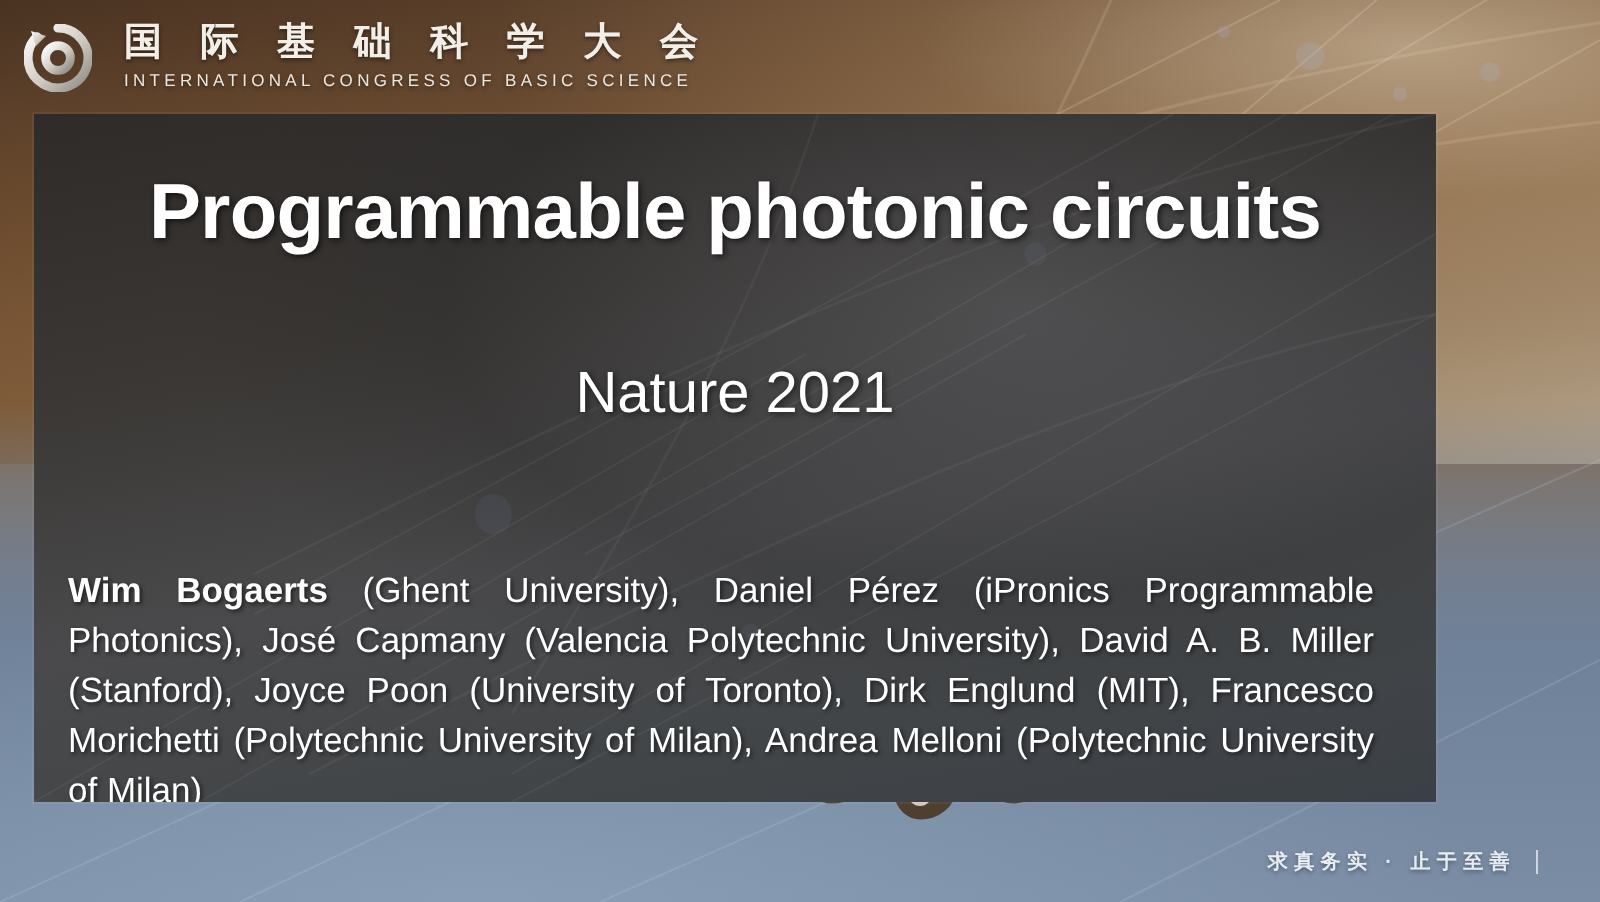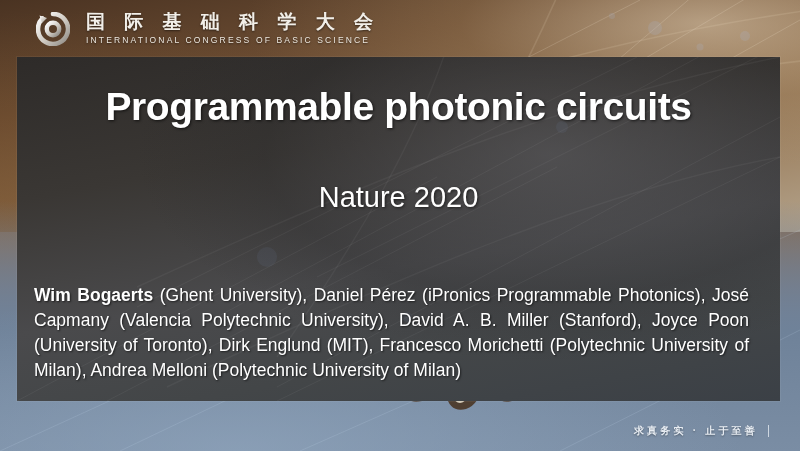--- a/index.html
+++ b/index.html
@@ -62,21 +62,21 @@
   .pcb svg { width: 100%; height: 100%; display: block; }
 
   
   .header {
     position: absolute;
     left: 0; top: 0;
     height: 57px;
     width: 100%;
     display: flex;
     align-items: center;
-    padding-left: 36px;
+    padding-left: 12px;
     box-sizing: border-box;
     z-index: 6;
   }
   .logo-mark {
     width: 34px; height: 34px;
     flex: 0 0 auto;
     margin-right: 16px;
   }
   .logo-mark svg { display: block; }
   .logo-text { line-height: 1; }
@@ -94,21 +94,21 @@
     color: #ece7df;
     letter-spacing: 2.15px;
     white-space: nowrap;
     text-shadow: 0 1px 2px rgba(0,0,0,.5);
   }
 
   
   .panel {
     position: absolute;
     left: 17px; top: 57px;
-    width: 763px; height: 344px;
+    width: 701px; height: 344px;
     z-index: 4;
     overflow: hidden;
     background:
       radial-gradient(ellipse 520px 260px at 70% 28%, rgba(92,92,96,0.55) 0%, rgba(40,40,42,0.25) 55%, rgba(0,0,0,0) 80%),
       linear-gradient(170deg, #2e2b29 0%, #3a3734 30%, #4a4a4c 58%, #434648 78%, #3b4046 100%);
     box-shadow: 0 0 0 1px rgba(255,255,255,0.05);
   }
   .panel-streaks { position: absolute; inset: 0; opacity:.5; }
   .panel-streaks svg { width:100%; height:100%; display:block; }
 
@@ -285,21 +285,21 @@
         <g fill="rgba(120,140,180,0.20)">
           <circle cx="250" cy="200" r="10"></circle>
           <circle cx="545" cy="70" r="6"></circle>
           <circle cx="390" cy="260" r="5"></circle>
         </g>
       </svg>
     </div>
 
     <div class="panel-content">
       <div class="title">Programmable photonic circuits</div>
-      <div class="subtitle">Nature 2020</div>
+      <div class="subtitle">Nature 2021</div>
       <div class="authors"><b>Wim Bogaerts</b><span> (Ghent University), Daniel Pérez (iPronics Programmable Photonics), José Capmany (Valencia Polytechnic University), David A. B. Miller (Stanford), Joyce Poon (University of Toronto), Dirk Englund (MIT), Francesco Morichetti (Polytechnic University of Milan), Andrea Melloni (Polytechnic University of Milan)</span></div>
     </div>
   </div>
 
   <div class="footer">
     <span class="footer-cn">求真务实 · 止于至善</span>
     <span class="footer-sep"></span>
   </div>
 
 </div>

